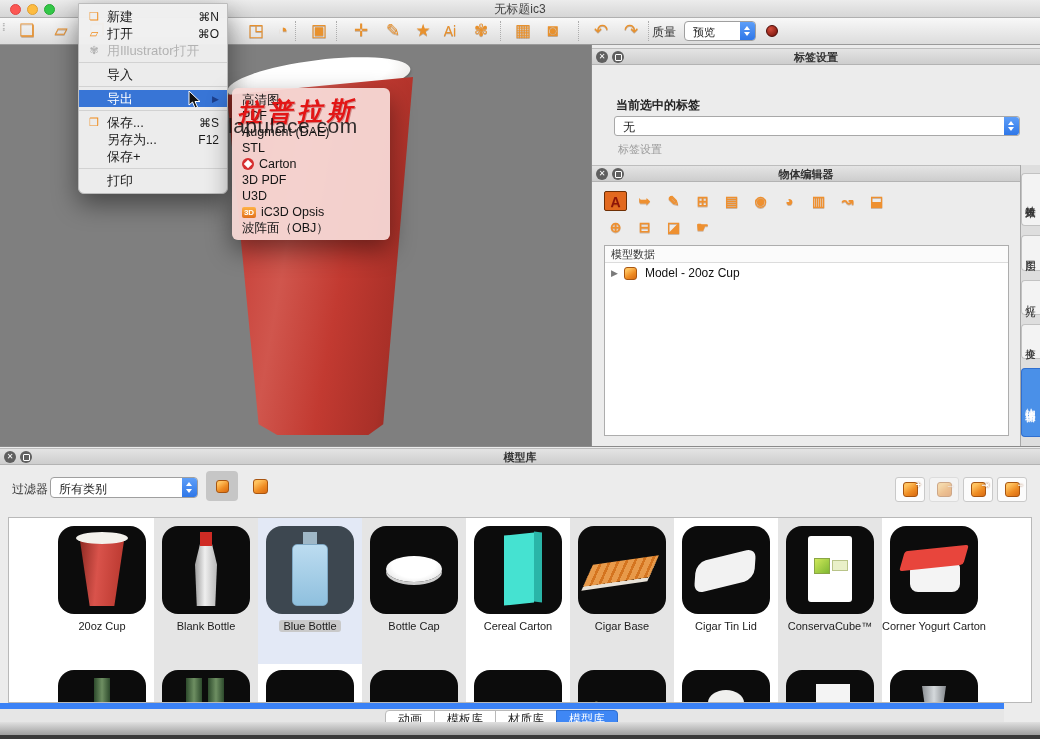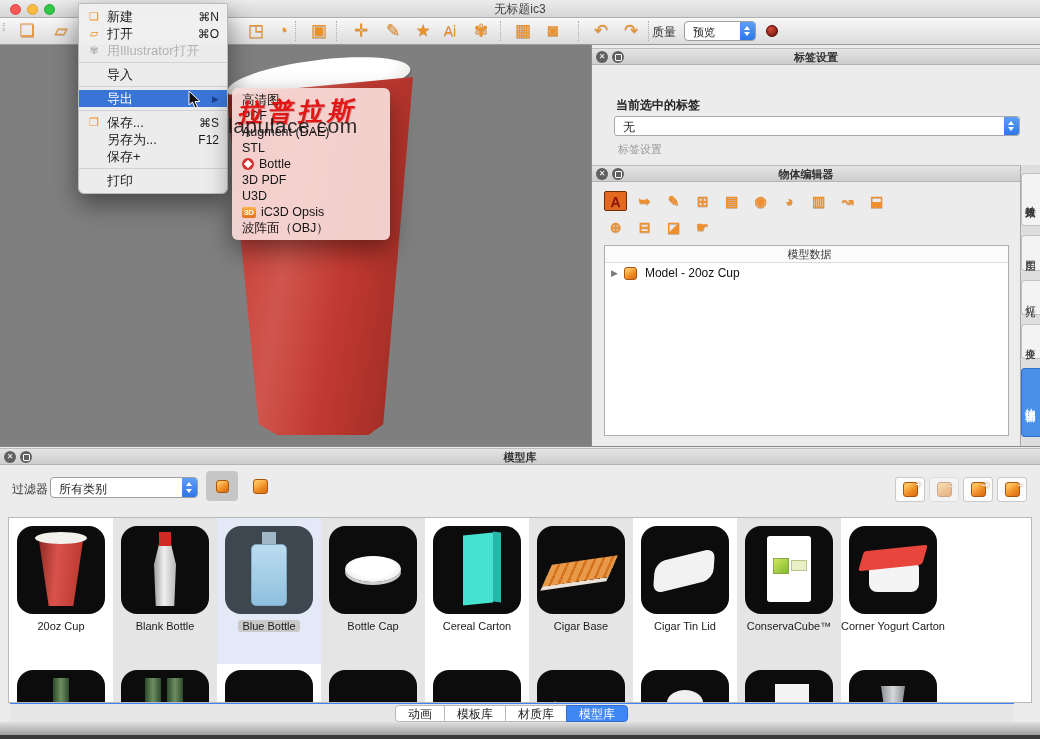--- a/index.html
+++ b/index.html
@@ -73,21 +73,21 @@
     border-left:1px solid #8a8a8a; }
   .oe-row { position:absolute; left:12px; display:flex; gap:6px; }
   .oe-row1 { top:26px; }
   .oe-row2 { top:52px; }
   .oe-icon { width:23px; height:20px; text-align:center; line-height:20px; font-size:14px; color:#ee9030;
     text-shadow:0 1px 0 rgba(130,60,0,.3); font-weight:bold; }
   .oe-icon.active { background:#e2691f; border:1px solid #6e2f05; color:#8d1408; border-radius:2px; }
   .tree-box { position:absolute; left:12px; top:80px; width:405px; height:191px; background:#fff;
     border:1px solid #adadad; }
   .tree-head { height:17px; line-height:16px; padding-left:6px; font-size:11px; color:#333;
-    border-bottom:1px solid #dcdcdc; background:#fbfbfb;text-align:center; }
+    border-bottom:1px solid #dcdcdc; background:#fbfbfb; }
   .tree-row { display:flex; align-items:center; height:20px; padding-left:6px; }
   .tri { color:#7a7a7a; font-size:9px; margin-right:6px; }
   .cube { width:13px; height:13px; border-radius:3px; border:1px solid #a85510;
     background:linear-gradient(145deg,#ffc25e 20%,#ef8c23 60%,#d86a12); }
   .tree-label { margin-left:8px; font-size:12px; color:#111; }
 
   
   .side-tabs { position:absolute; left:1020px; top:165px; width:20px; height:281px; background:#dedede;
     border-left:1px solid #a8a8a8; padding-top:8px; display:flex; flex-direction:column; align-items:flex-end; }
   .vtab { writing-mode:vertical-rl; width:19px; font-size:10.5px; color:#333; background:#f3f3f3;
@@ -110,21 +110,21 @@
   .cube-sm { width:15px; height:15px; }
   .lib-actions { position:absolute; left:895px; top:30px; display:flex; gap:4px; }
   .act-btn { position:relative; width:30px; height:25px; background:#fcfcfc; border:1px solid #c9c9c9;
     border-radius:3px; display:flex; align-items:center; justify-content:center; }
   .act-btn .ovl { position:absolute; right:3px; top:2px; font-size:9px; font-weight:bold; color:#fff;
     text-shadow:0 0 2px #8a3c00; }
   .act-btn.disabled { opacity:.45; }
 
   .library { position:absolute; left:8px; top:70px; width:1024px; height:186px; background:#fff;
     border:1px solid #b9b9b9; overflow:hidden; }
-  .cell { position:absolute; width:104px; height:146px; }
+  .cell { position:absolute; width:104px; height:146px;margin-left:41px; }
   .cell.evenbg { background:#e5e5e5; }
   .cell.selbg { background:#e3e9f6; }
   .thumb { position:absolute; left:8px; top:8px; width:88px; height:88px; background:#0c0c0c;
     border-radius:16px; overflow:hidden; }
   .thumb.sel { background:#3d4750; }
   .cell .cname { position:absolute; left:0; top:102px; width:104px; text-align:center; font-size:11px;
     color:#1c1c1c; line-height:13px; }
   .cell .cname .seltag { background:#c9c9c9; border-radius:3px; padding:0 4px; }
   .cell.row2 { top:146px; height:60px; }
   .cell.row2 .thumb { top:6px; }
@@ -158,22 +158,22 @@
     transform:skew(-16deg,-6deg); border-radius:3px; }
   .a-greenbot { position:absolute; left:36px; top:8px; width:16px; height:60px; background:linear-gradient(90deg,#2d4a2c,#6e8f62,#2d4a2c); }
   .a-greenbot.b2a { left:24px; } .a-greenbot.b2b { left:46px; }
   .a-yellow { position:absolute; left:14px; top:34px; width:34px; height:22px; background:#cfc253; transform:skew(-18deg,8deg); }
   .a-jar { position:absolute; left:26px; top:20px; width:36px; height:26px; border-radius:50% 50% 40% 40%; background:#f0f0ee; }
   .a-whitebox { position:absolute; left:30px; top:14px; width:34px; height:34px; background:#f4f4f4; }
   .a-glass { position:absolute; left:32px; top:16px; width:24px; height:30px;
     background:linear-gradient(90deg,#8b8f93,#d5d9dc,#85898d); clip-path:polygon(0 0,100% 0,82% 100%,18% 100%); }
 
   
-  .tabstrip { position:absolute; left:10px; top:256px; width:1004px; height:20px; background:#e6e6e6;
-    border-top:1px solid #3b82f6; display:flex; justify-content:center; }
+  .tabstrip { position:absolute; left:0; top:256px; width:1004px; height:20px; background:#e6e6e6;
+    border-top:6px solid #3b82f6; display:flex; justify-content:center; }
   .seg { display:flex; margin-top:1px; height:17px; }
   .seg-tab { padding:0 12px; line-height:16px; font-size:12px; color:#222; background:#fff;
     border:1px solid #b9b9b9; margin-left:-1px; }
   .seg-tab:first-child { border-radius:4px 0 0 4px; }
   .seg-tab:last-child { border-radius:0 4px 4px 0; }
   .seg-tab.active { background:#3f87f5; border-color:#2f6fd0; color:#fff; }
   .win-bottom { position:absolute; left:0; top:722px; width:1040px; height:13px;
     background:linear-gradient(#e0e0e0,#9f9f9f); }
   .win-edge { position:absolute; left:0; top:735px; width:1040px; height:4px; background:#3a3a3a; }
 
@@ -543,21 +543,21 @@
         <span>PDF</span>
       </div>
       <div class="sub-item">
         <span>Augment (DAE)</span>
       </div>
       <div class="sub-item">
         <span>STL</span>
       </div>
       <div class="sub-item">
         <span class="si-icon aug-ic"></span>
-        <span>Bottle</span>
+        <span>Carton</span>
       </div>
       <div class="sub-item">
         <span>3D PDF</span>
       </div>
       <div class="sub-item">
         <span>U3D</span>
       </div>
       <div class="sub-item">
         <span class="si-icon i3d-ic">3D</span>
         <span>iC3D Opsis</span>

